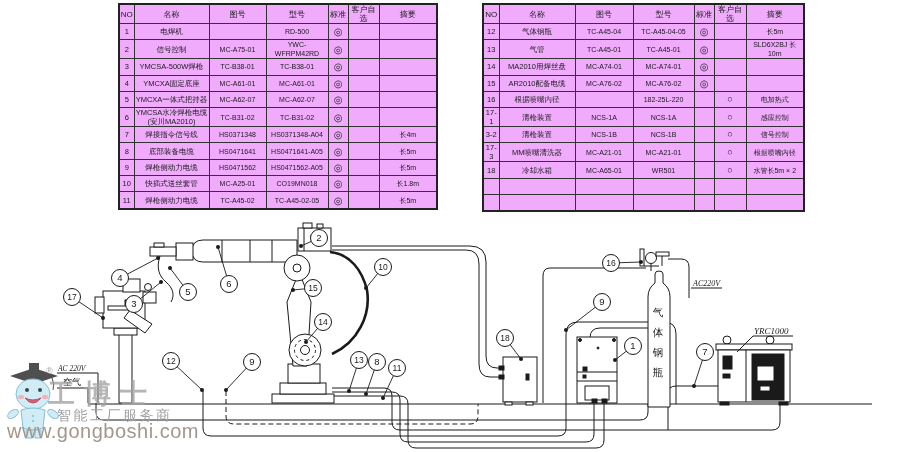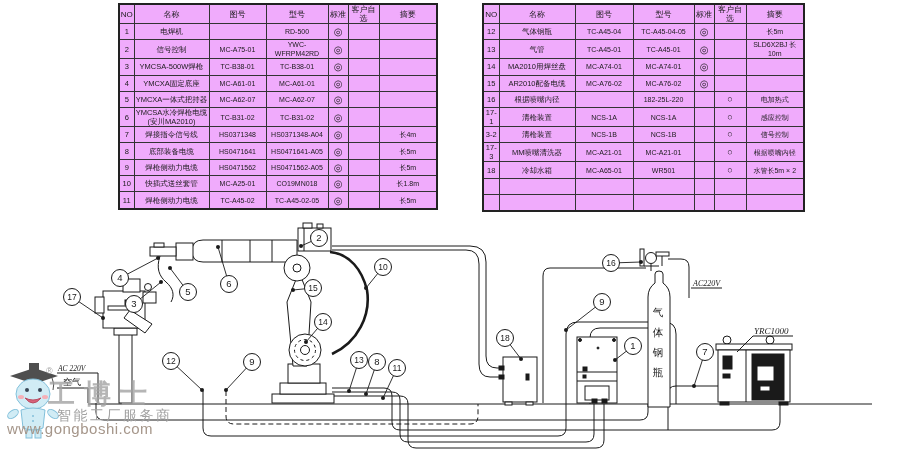--- a/index.html
+++ b/index.html
@@ -28,21 +28,21 @@
   .dashed{stroke:#1a1a1a;stroke-width:1;fill:none;stroke-dasharray:5 3;}
   text.dlabel{fill:#1a1a1a;font-family:"Liberation Serif",serif;}
   
   #cylinder-text{position:absolute;left:650px;top:302px;width:16px;
      font-size:10.5px;line-height:20px;text-align:center;word-break:break-all;}
   
   .wm{position:absolute;color:#a3a3a3;}
   #wm-brand{left:48px;top:376px;font-size:27px;font-weight:bold;letter-spacing:9px;opacity:.8;}
   #wm-reg{left:46px;top:366px;font-size:9px;}
   #wm-tagline{left:57px;top:407px;font-size:14px;letter-spacing:2.5px;}
-  #wm-url{left:7px;top:420px;font-size:15px;color:#a5968a;letter-spacing:.5px;}
+  #wm-url{left:7px;top:420px;font-size:20px;color:#a5968a;letter-spacing:.5px;}
 </style>
 </head>
 <body>
 
 <svg id="diagram" viewBox="0 0 900 452" xmlns="http://www.w3.org/2000/svg">
 
   <path class="ln" d="M88 404 H872" stroke-width="1.8"></path>
 
   <g>
     <path class="ln" d="M96 403 V412 Q96 420 104 420 H640 Q648 420 648 412 V404"></path>

